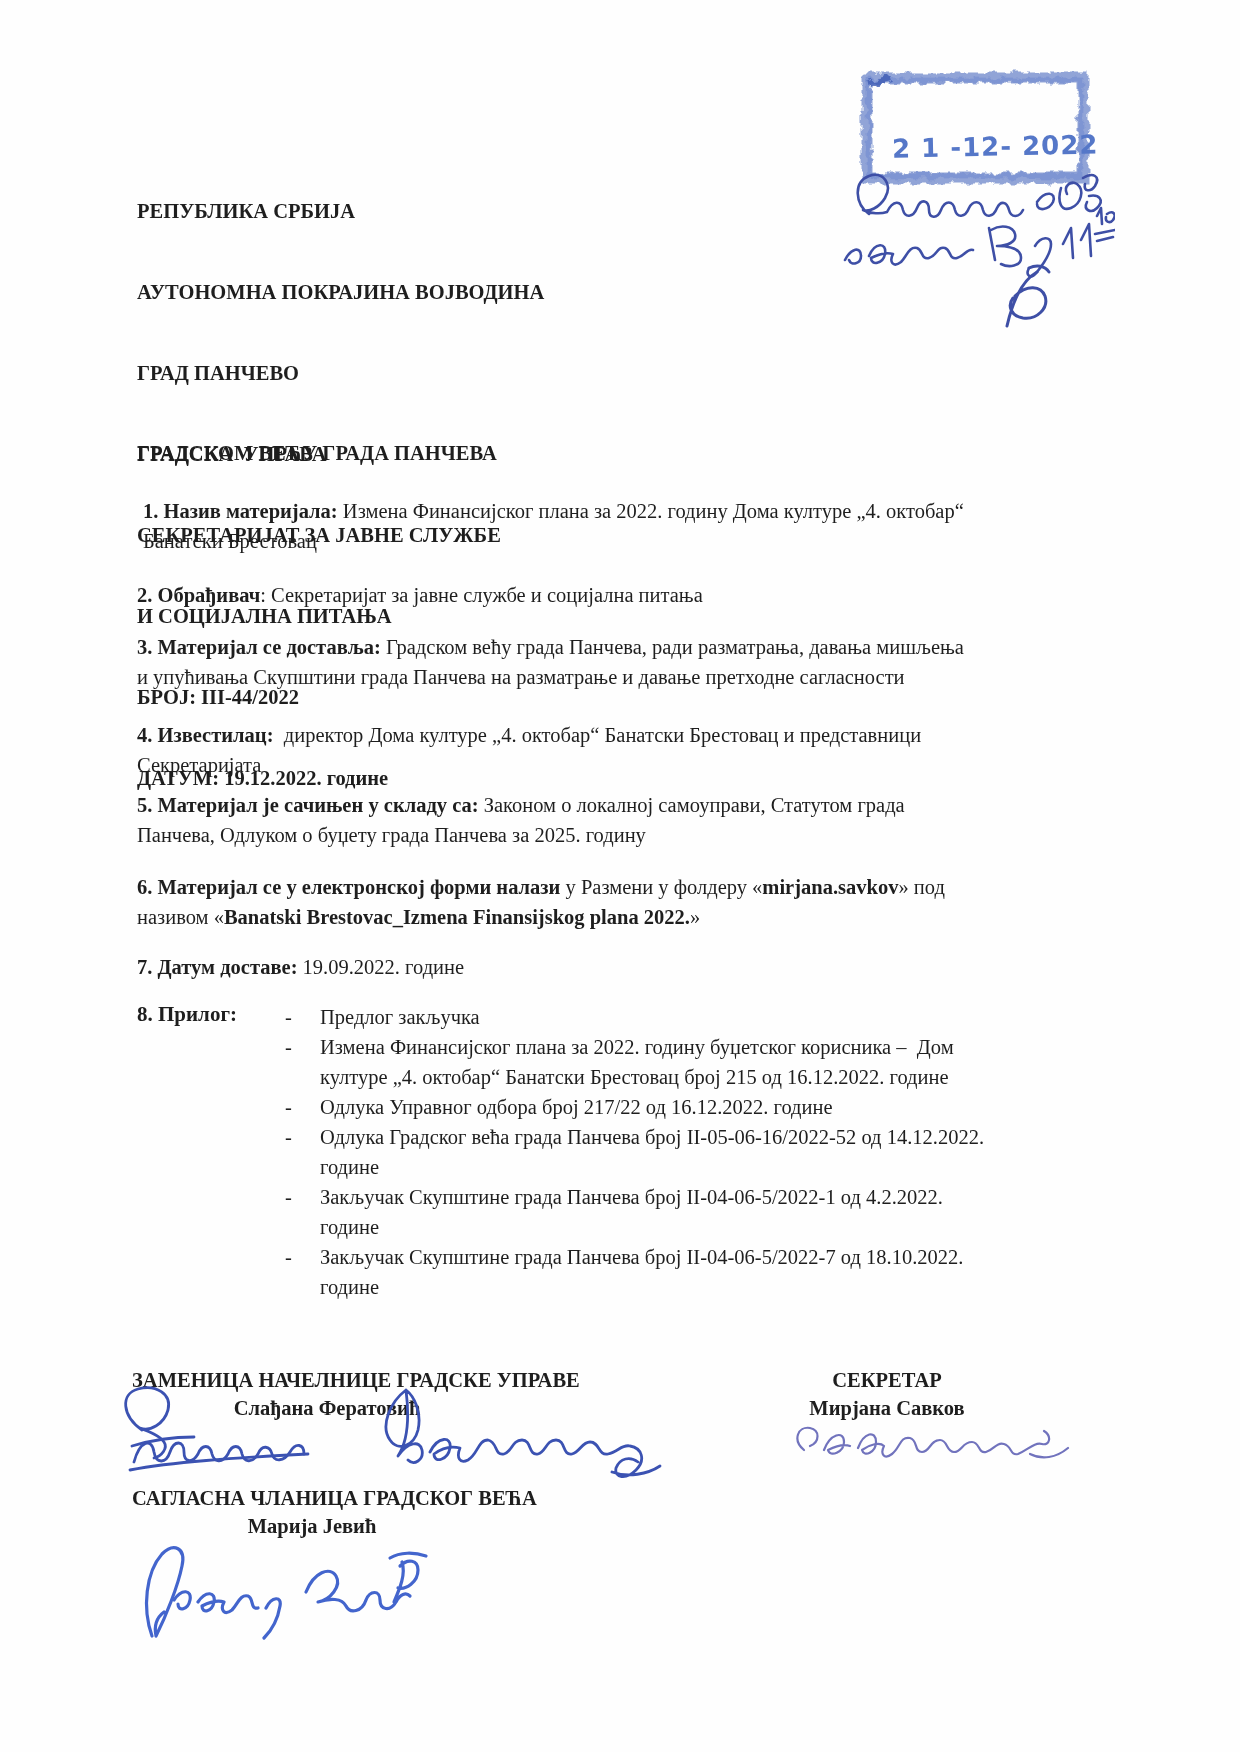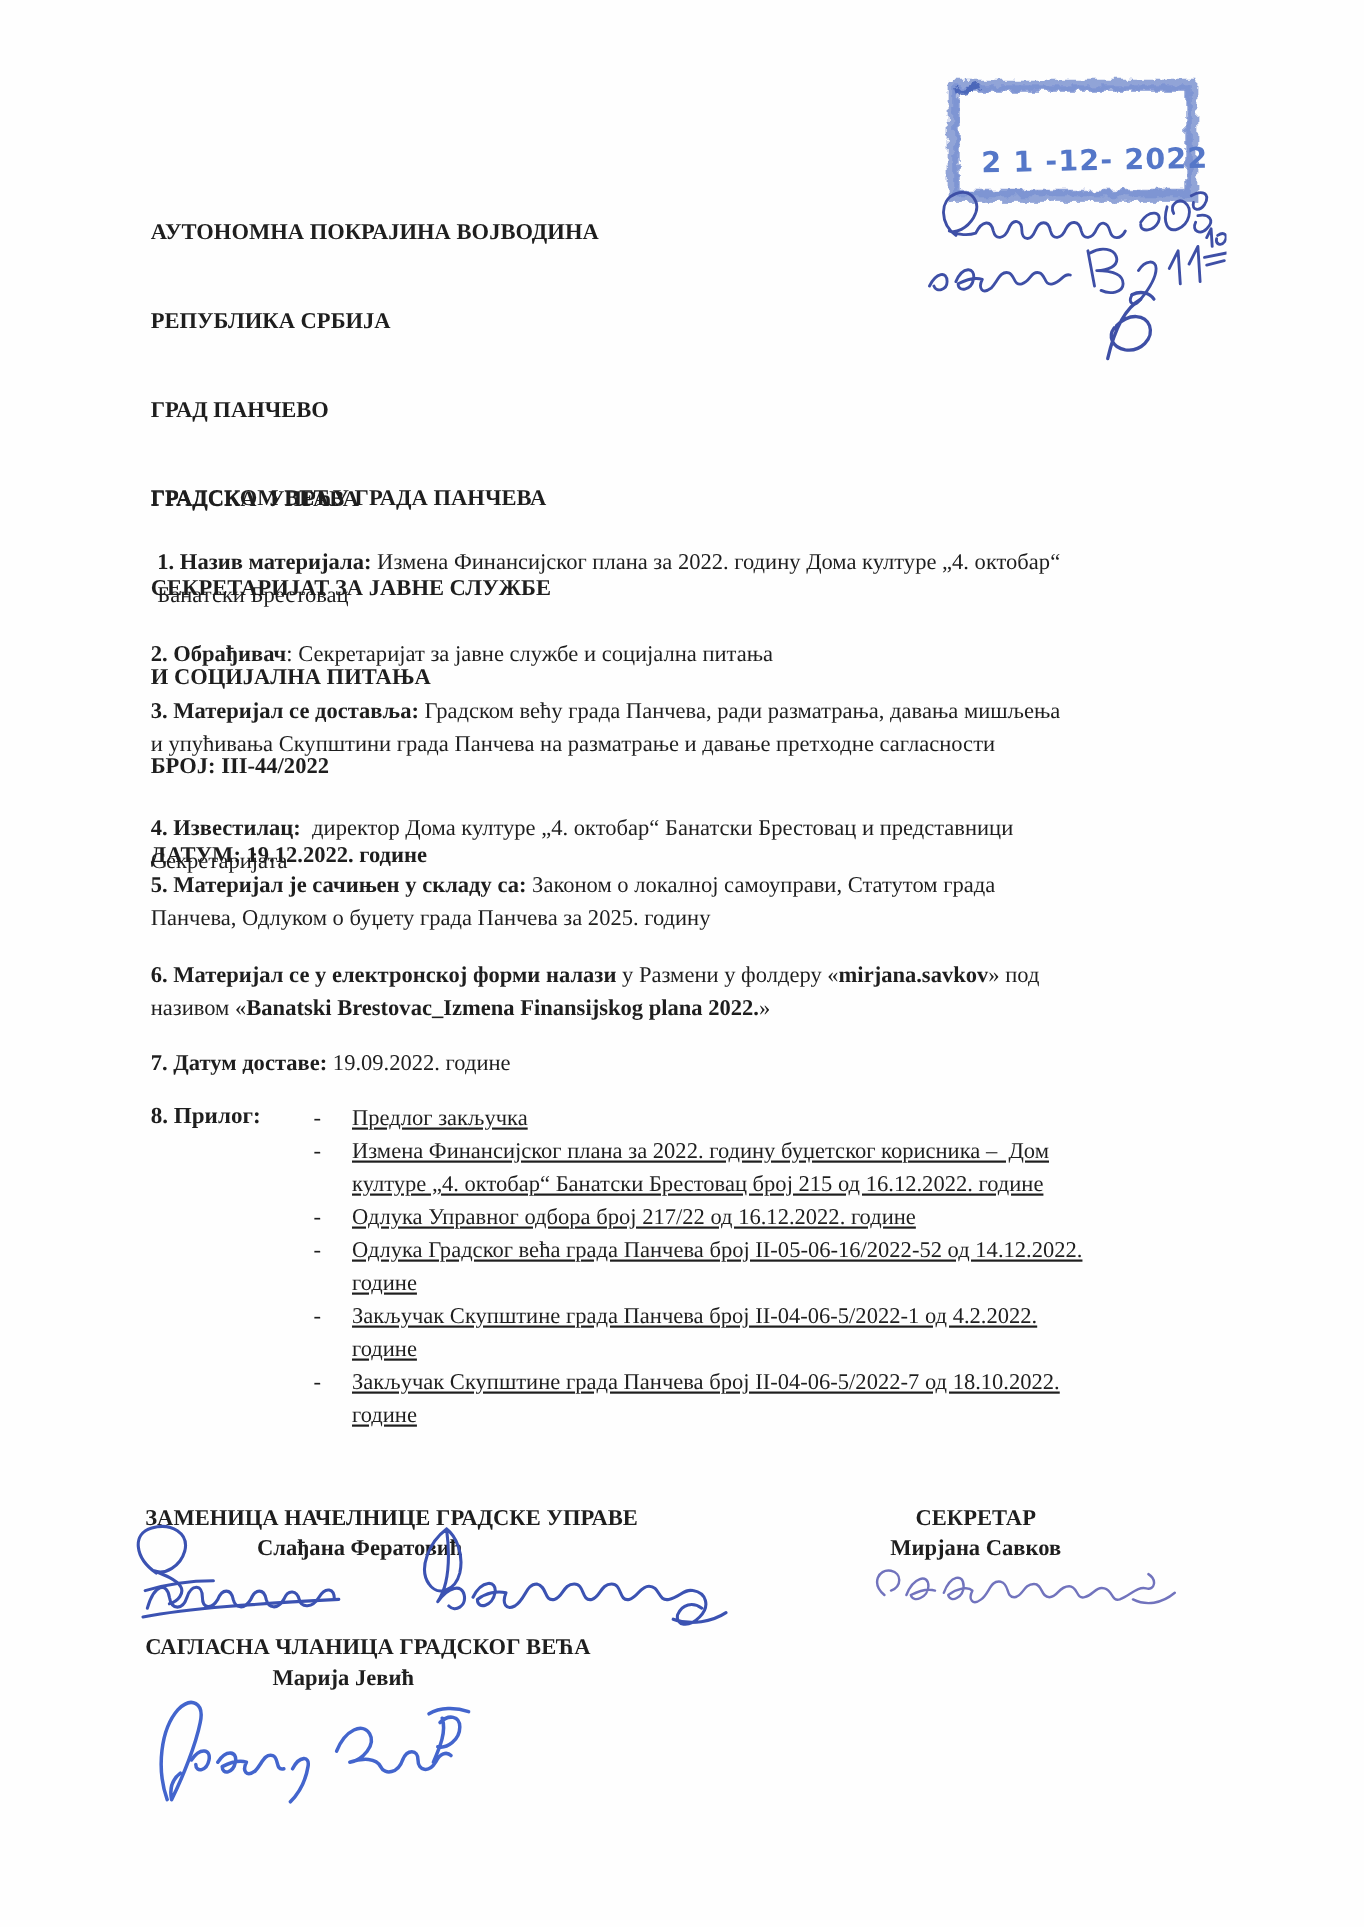--- a/index.html
+++ b/index.html
@@ -47,21 +47,21 @@
   .plist {
     left: 282px; top: 1002px;
     width: 770px;
     margin: 0; padding: 0;
     font-size: 20.5px;
     line-height: 30px;
     list-style: none;
   }
   .plist li { position: relative; padding-left: 38px; margin: 0; }
   .plist li::before { content: "-"; position: absolute; left: 3px; top: 0; }
-  .pline { white-space: pre; text-decoration: underline; }
+  .pline { white-space: pre; }
 
   .sig-title { font-size: 20.5px; line-height: 28px; white-space: pre; }
   .sig-name  { font-size: 20.5px; line-height: 28px; white-space: pre; }
   .sig-left   { left: 132px; top: 1366px; width: 505px; }
   .sig-left .sig-name   { width: 390px; text-align: center; }
   .sig-right  { left: 737px; top: 1366px; width: 300px; text-align: center; }
   .sig-bottom { left: 132px; top: 1484px; width: 505px; }
   .sig-bottom .sig-name { width: 360px; text-align: center; }
 
   .stamp-date {
@@ -102,22 +102,22 @@
   <svg class="abs" style="left:745px; top:168px;" width="370" height="190" viewBox="0 0 370 190" fill="none" stroke="#3e4fa6" stroke-width="2.6" stroke-linecap="round" stroke-linejoin="round">
     <path d="M124,46 C110,36 108,14 124,8 C138,3 148,16 140,30 C134,40 124,44 118,42 C126,46 136,46 142,44 C148,32 156,32 158,42 C160,50 168,50 172,40 C176,30 184,32 184,42 C184,50 192,52 196,42 C200,32 208,32 210,42 C212,50 220,50 224,40 C228,32 236,32 238,42 C240,50 248,50 252,40 C256,32 262,34 264,42 C266,50 274,50 278,42"></path>
     <path d="M292,34 C300,22 312,24 308,34 C304,42 292,44 292,36 M316,20 C312,34 316,44 326,40 C336,36 340,22 332,16 C326,12 318,18 322,26 M338,10 C348,4 356,8 350,18 C346,24 338,24 340,16 M344,28 C354,26 360,32 352,40 C346,46 338,42 342,34"></path>
     <path d="M100,92 C106,80 116,78 116,88 C116,96 106,98 104,92 M124,88 C130,74 142,74 140,86 C138,96 126,98 126,90 C134,86 142,84 148,86 C144,94 148,100 156,94 C162,88 164,78 172,80 C178,82 176,92 184,90 C192,88 192,78 200,80 C206,82 204,92 212,90 C220,88 222,80 228,82"></path>
     <path d="M244,60 L250,92 M246,62 C256,56 268,58 270,66 C272,74 262,78 252,78 C264,78 276,80 276,90 C276,98 264,100 256,96 M290,78 C296,68 306,68 306,76 C306,84 300,94 292,104 C286,112 280,108 284,100"></path>
     <path d="M318,76 L326,60 L328,90 M336,72 L344,56 L346,88 M352,48 L356,40 L357,56 M362,46 C368,42 372,46 368,52 C365,56 360,54 361,49 M350,66 L370,62 M352,73 L368,69"></path>
     <path stroke-width="3" d="M262,158 C268,132 278,112 292,104 M270,128 C282,116 296,118 300,128 C304,140 292,152 278,150 C266,148 262,138 268,130 M284,100 C292,96 300,98 304,104"></path>
   </svg>
 
   <div class="abs hdr">
+    <div>РЕПУБЛИКА СРБИЈА</div>
     <div>АУТОНОМНА ПОКРАЈИНА ВОЈВОДИНА</div>
-    <div>РЕПУБЛИКА СРБИЈА</div>
     <div>ГРАД ПАНЧЕВО</div>
     <div>ГРАДСКА  УПРАВА</div>
     <div>СЕКРЕТАРИЈАТ ЗА ЈАВНЕ СЛУЖБЕ</div>
     <div>И СОЦИЈАЛНА ПИТАЊА</div>
     <div>БРОЈ: III-44/2022</div>
     <div>ДАТУМ: 19.12.2022. године</div>
   </div>
 
   <div class="abs addr">ГРАДСКОМ ВЕЋУ ГРАДА ПАНЧЕВА</div>
 
@@ -128,21 +128,21 @@
 
   <p class="sec" style="top:580px;">
     <span class="ln"><b>2. Обрађивач</b><span>: Секретаријат за јавне службе и социјална питања</span></span>
   </p>
 
   <p class="sec" style="top:632px;">
     <span class="ln"><b>3. Материјал се доставља:</b><span> Градском већу града Панчева, ради разматрања, давања мишљења</span></span>
     <span class="ln"><span>и упућивања Скупштини града Панчева на разматрање и давање претходне сагласности</span></span>
   </p>
 
-  <p class="sec" style="top:738px;">
+  <p class="sec" style="top:720px;">
     <span class="ln"><b>4. Известилац:</b><span>  директор Дома културе „4. октобар“ Банатски Брестовац и представници</span></span>
     <span class="ln"><span>Секретаријата</span></span>
   </p>
 
   <p class="sec" style="top:790px;">
     <span class="ln"><b>5. Материјал је сачињен у складу са:</b><span> Законом о локалној самоуправи, Статутом града</span></span>
     <span class="ln"><span>Панчева, Одлуком о буџету града Панчева за 2025. годину</span></span>
   </p>
 
   <p class="sec" style="top:872px;">

